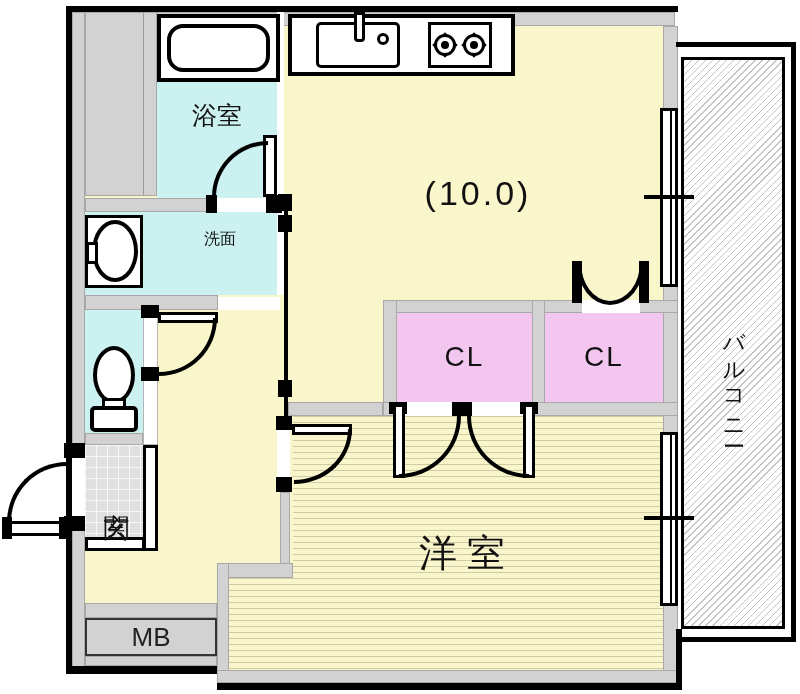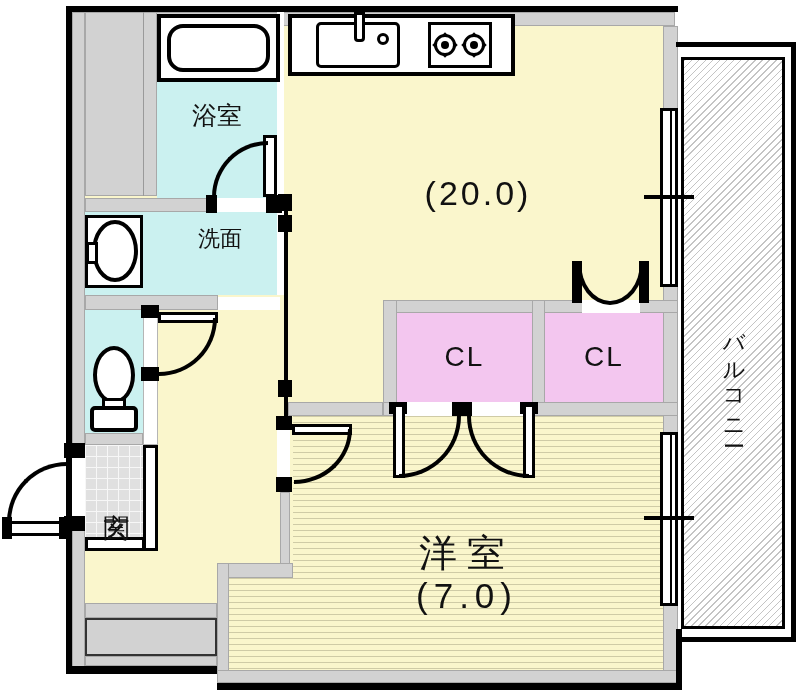--- a/index.html
+++ b/index.html
@@ -161,25 +161,25 @@
     </div>
   <div class="a blk" style="left:644px;top:195px;width:50px;height:4px;"></div>
   <div class="a win" style="left:660px;top:432px;width:18px;height:174px;">
       <div class="wline"></div>
     </div>
   <div class="a blk" style="left:644px;top:516px;width:50px;height:4px;"></div>
 
   <div class="a" style="left:85px;top:618px;width:132px;height:38px;background:#d2d2d2;border:2px solid #333;"></div>
 
   <div class="a lbl" style="left:157px;top:99px;width:120px;font-size:25px;">浴室</div>
-  <div class="a lbl" style="left:150px;top:222px;width:140px;font-size:22px;line-height:34px;">
+  <div class="a lbl" style="left:150px;top:222px;width:140px;font-size:16px;line-height:34px;">
     <div>洗面</div>
   </div>
-  <div class="a lbl" style="left:328px;top:174px;width:300px;font-size:34px;letter-spacing:3px;">(20.0)</div>
+  <div class="a lbl" style="left:328px;top:174px;width:300px;font-size:34px;letter-spacing:3px;">(10.0)</div>
   <div class="a lbl" style="left:397px;top:341px;width:135px;font-size:28px;letter-spacing:2px;">CL</div>
   <div class="a lbl" style="left:545px;top:341px;width:118px;font-size:28px;letter-spacing:2px;">CL</div>
   <div class="a lbl" style="left:337px;top:528px;width:260px;font-size:38px;letter-spacing:10px;">洋室</div>
-  <div class="a lbl" style="left:337px;top:576px;width:260px;font-size:35px;letter-spacing:6px;">(7.0)</div>
   <div class="a lbl vert" style="left:103px;top:455px;width:32px;height:82px;font-size:26px;letter-spacing:4px;">玄関</div>
   <div class="a lbl vert" style="left:719px;top:278px;width:30px;height:200px;font-size:22px;letter-spacing:4px;">バルコニー</div>
+  <div class="a lbl" style="left:85px;top:622px;width:132px;font-size:26px;color:#222;">MB</div>
 
 
 </div>
 
 </body></html>

